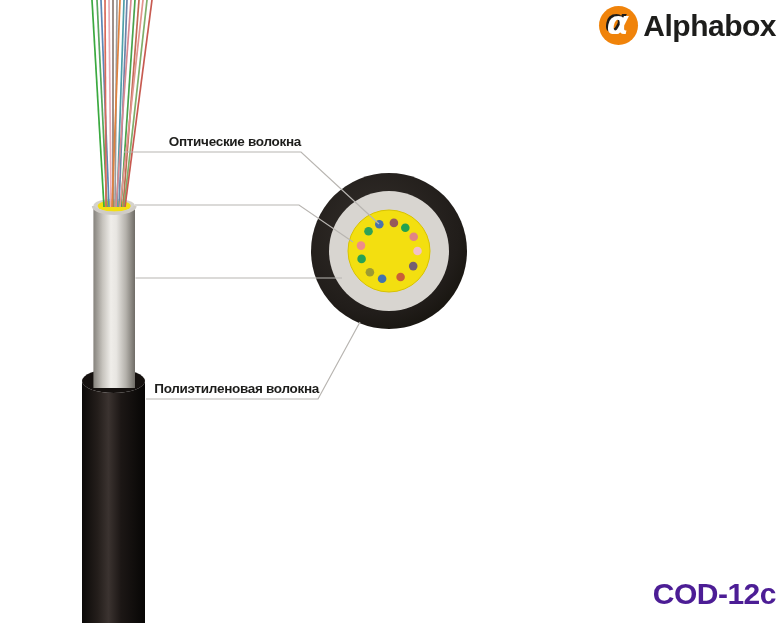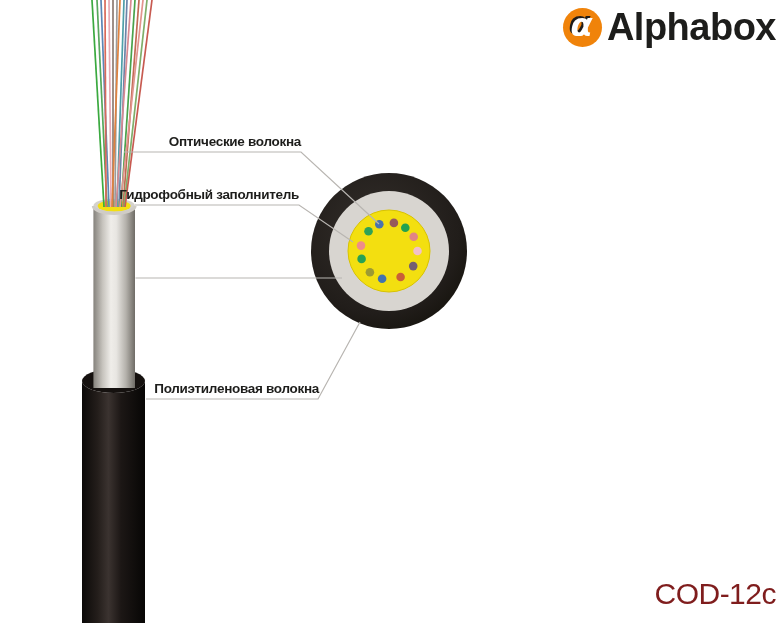--- a/index.html
+++ b/index.html
@@ -24,25 +24,25 @@
     position:relative;width:39px;height:39px;border-radius:50%;
     display:flex;align-items:center;justify-content:center;
   }
   .logo-alpha{
     font-family:"DejaVu Sans",sans-serif;font-style:italic;font-weight:bold;
     font-size:32px;color:#ffffff;line-height:39px;
     text-shadow:-2px -2px 0 #1f1c1a;
     transform:translate(-1px,-2px);
   }
   .logo-brand{
-    font-size:38px;font-weight:bold;color:#1d1d1b;letter-spacing:-0.5px;
+    font-size:30px;font-weight:bold;color:#1d1d1b;letter-spacing:-0.5px;
   }
   .model-label{
     position:absolute;top:577px;right:4px;
-    font-size:30px;font-weight:normal;color:#7f1d1d;letter-spacing:-0.5px;
+    font-size:30px;font-weight:bold;color:#4c1d95;letter-spacing:-0.5px;
   }
 </style>
 </head>
 <body>
 
 <div class="stage">
 
   <svg class="diagram-svg" width="780" height="623" viewBox="0 0 780 623">
     <defs>
       <linearGradient id="tubeGrad" x1="0" y1="0" x2="1" y2="0">
@@ -123,21 +123,20 @@
 
     <g fill="none" stroke="#b8b5b1" stroke-width="1.2">
       <polyline points="124,152 301,152 379,224"></polyline>
       <polyline points="135,205 299,205 353,242"></polyline>
       <polyline points="135.5,278 342,278"></polyline>
       <polyline points="146,399 318,399 360,322"></polyline>
     </g>
   </svg>
 
   <div class="callout callout-fibers">Оптические волокна</div>
-  <div class="callout callout-filler">Гидрофобный заполнитель</div>
   <div class="callout callout-sheath">Полиэтиленовая волокна</div>
 
   <div class="logo">
     <div class="logo-circle" style="background: rgb(240, 131, 10);">
       <span class="logo-alpha">α</span>
     </div>
     <span class="logo-brand" style="color: rgb(29, 29, 27);">Alphabox</span>
   </div>
 
   <div class="model-label">COD-12c</div>

